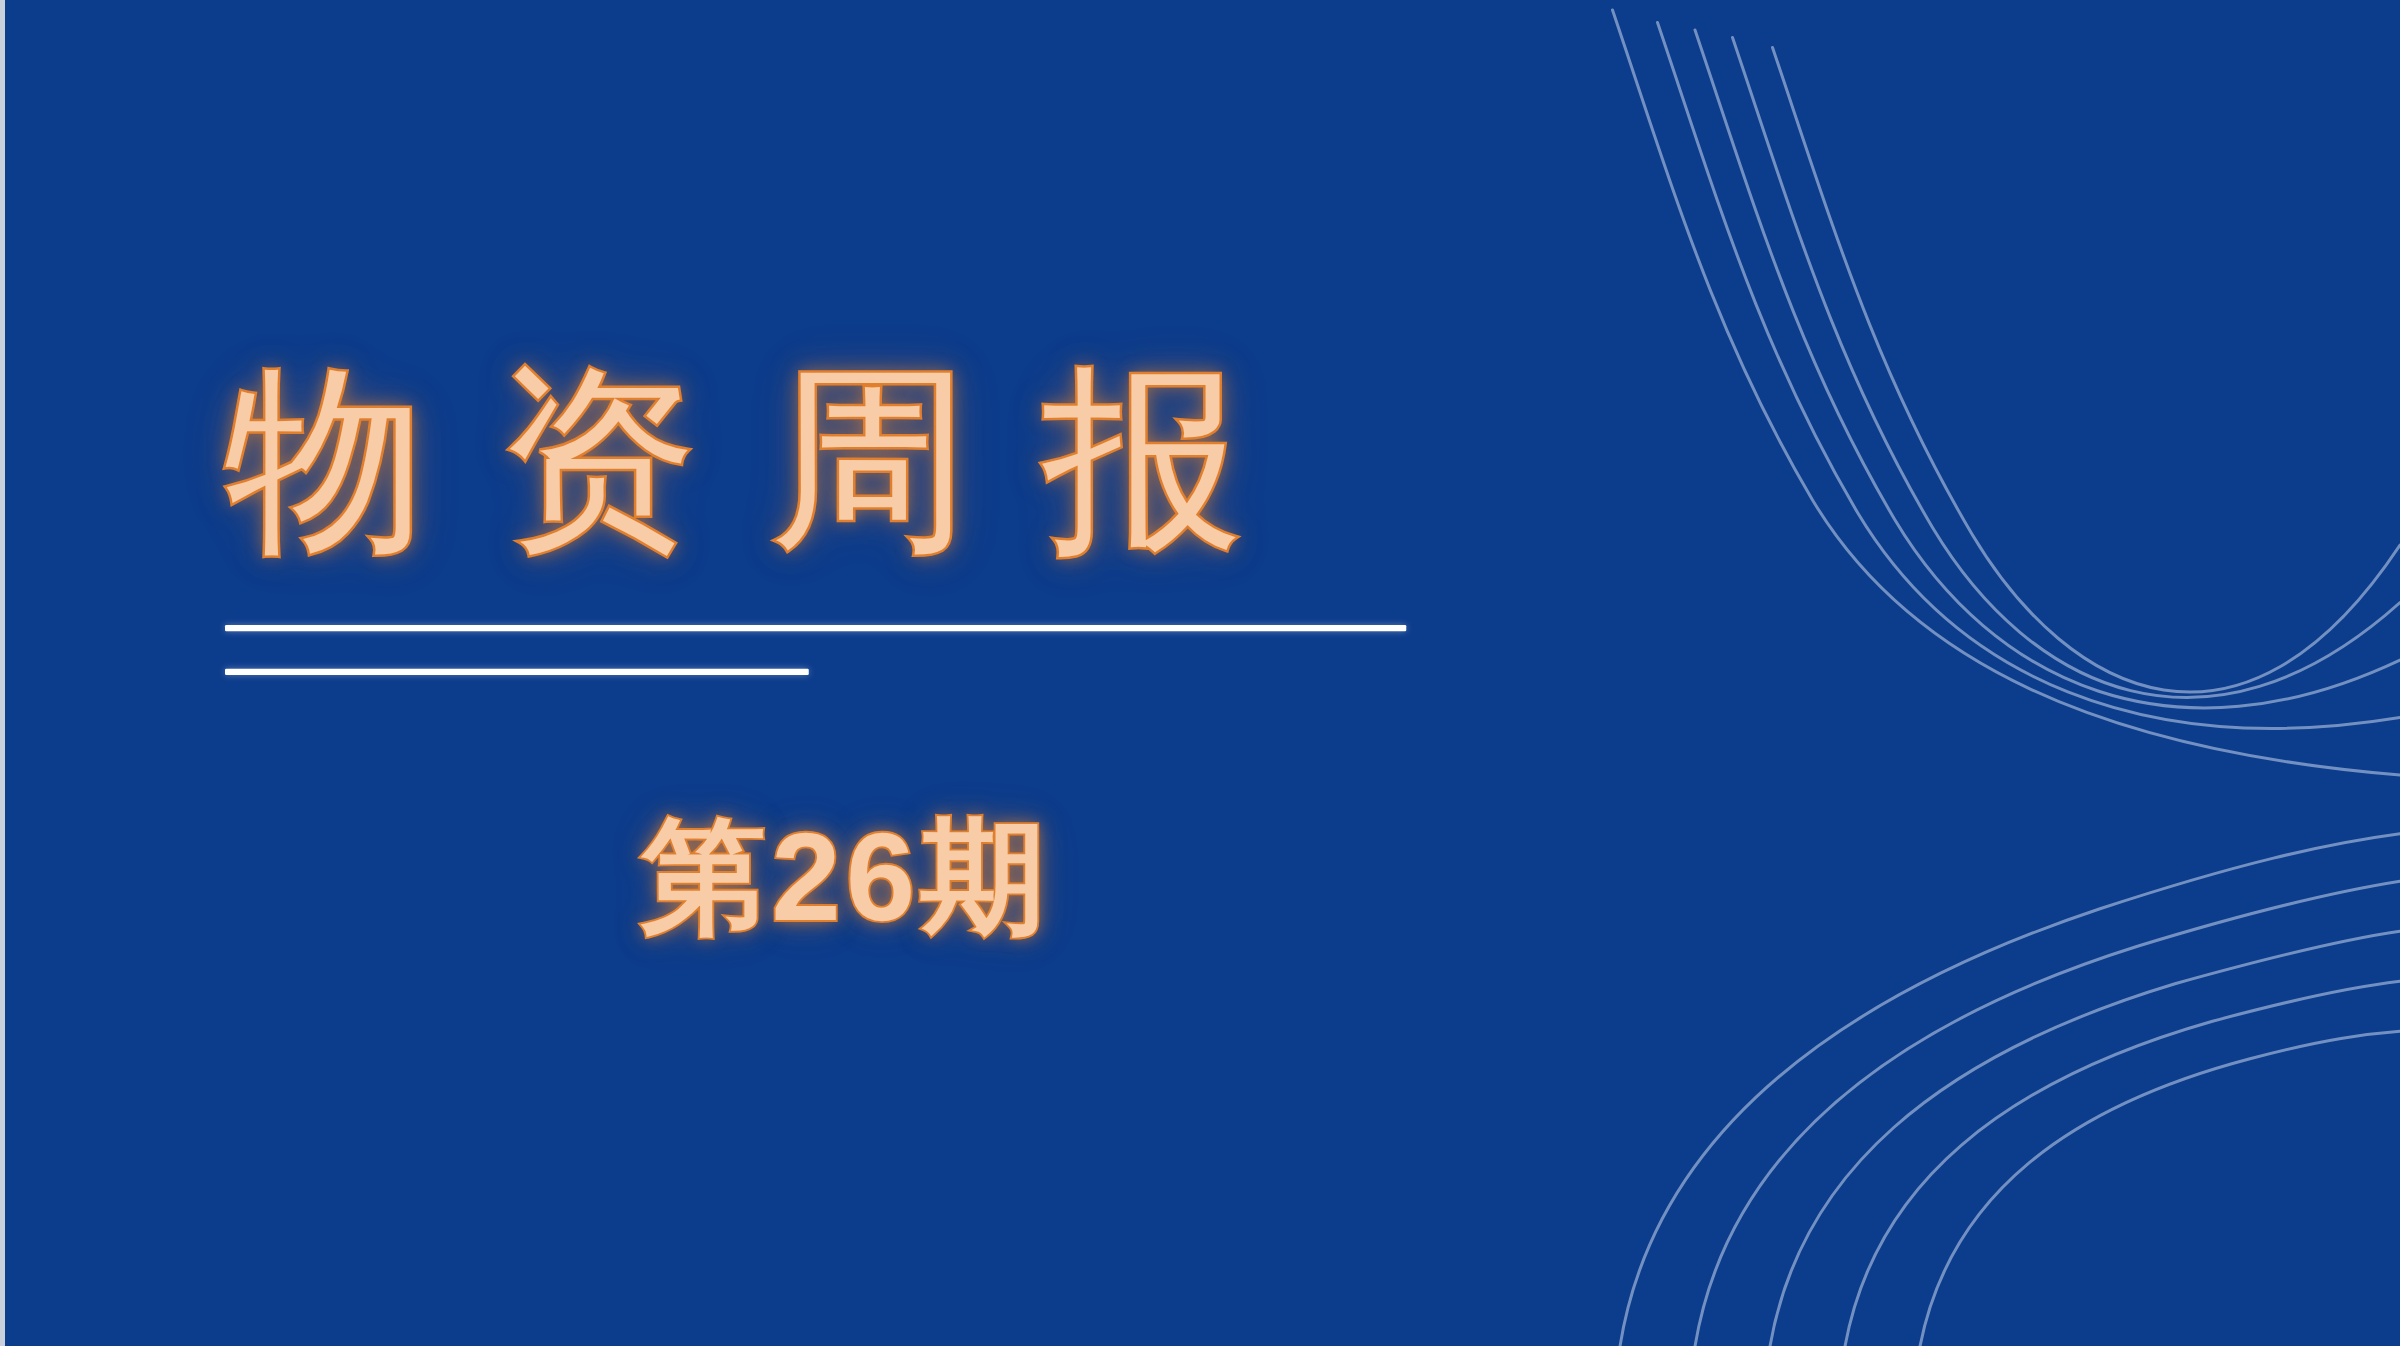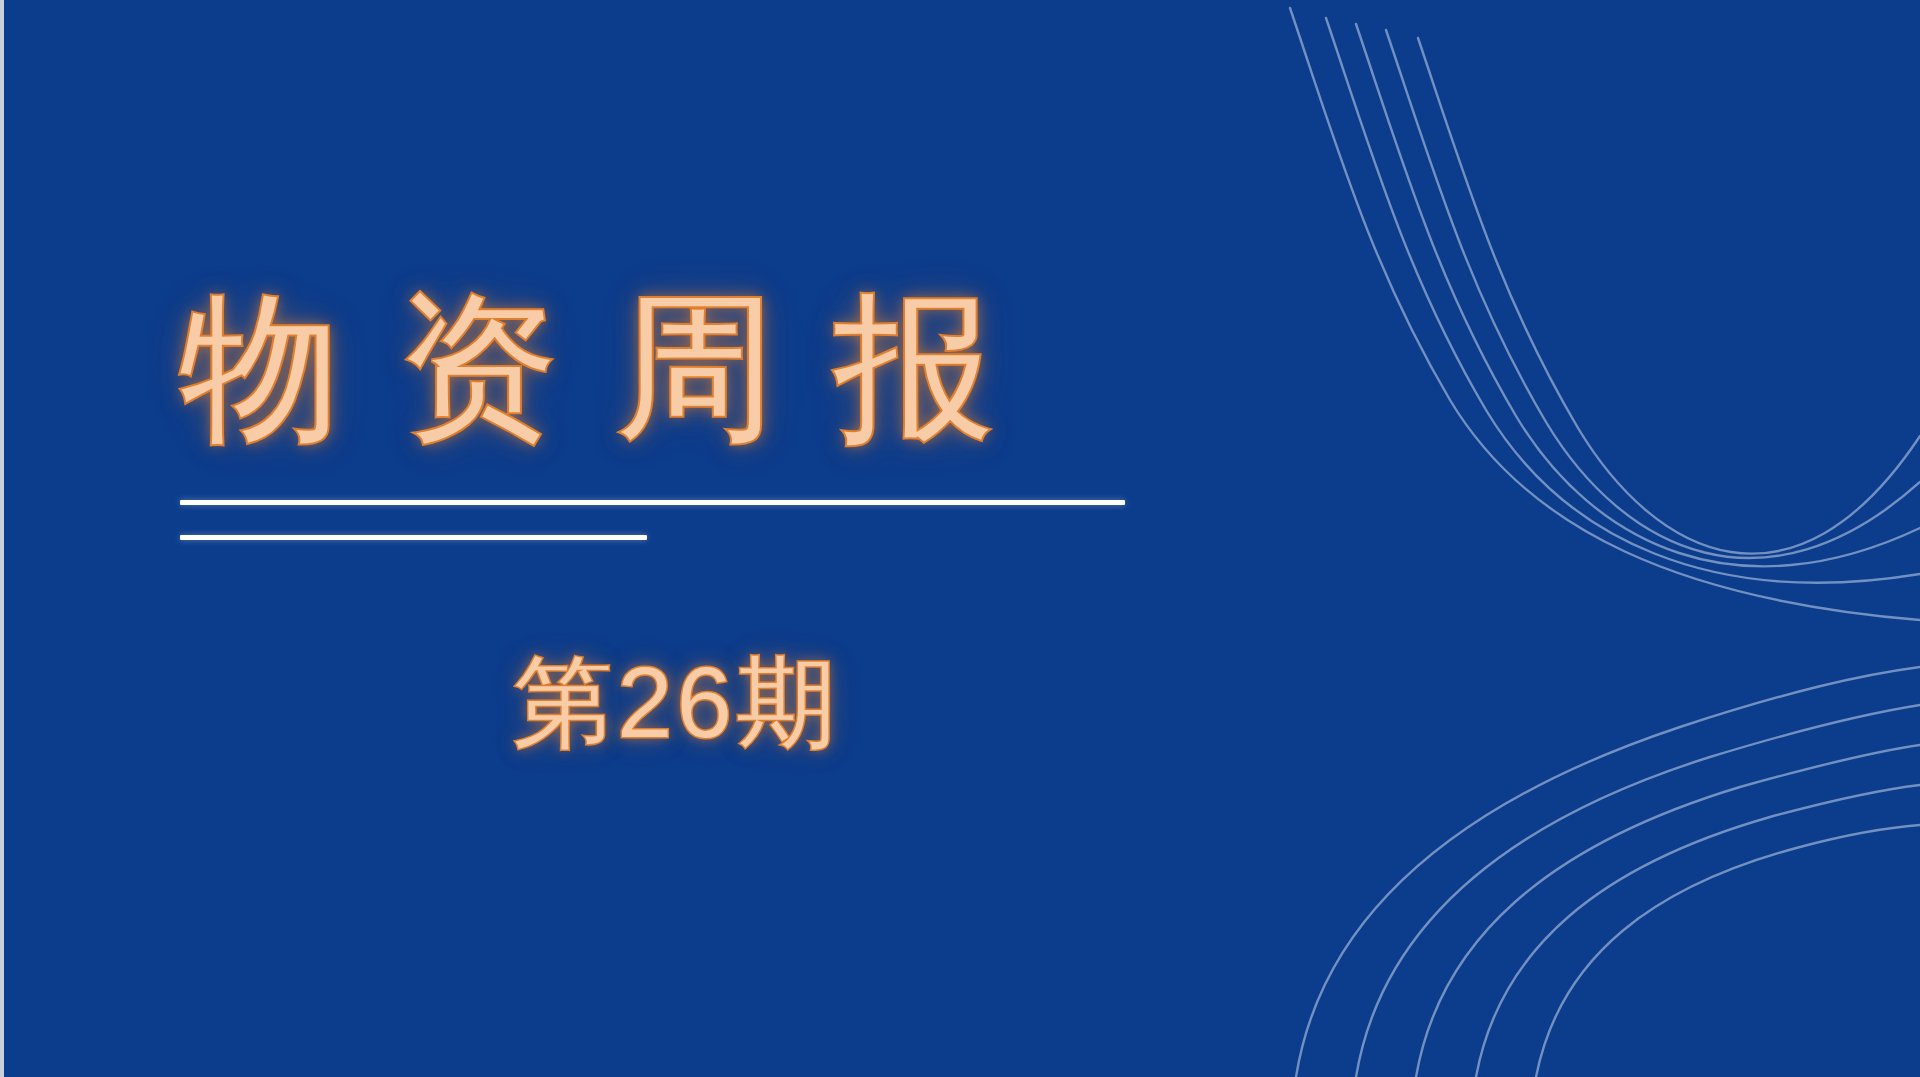--- a/index.html
+++ b/index.html
@@ -101,21 +101,21 @@
   .rule-long  { width: 945px; }
   .rule-short { width: 467px; margin-top: 30px; }
 
   .subtitle {
     position: absolute;
     left: 513px;
     top: 645px;
     font-size: 100px;
     line-height: 1.15;
     letter-spacing: 4px;
-    font-weight: 400;
+    font-weight: 700;
     white-space: nowrap;
     color: #F7CCA6;
     -webkit-text-stroke: 3px #E4802F;
     paint-order: stroke fill;
     text-shadow:
        0 0 12px rgba(224,128,47,0.70),
        0 0 22px rgba(224,128,47,0.38),
        0 0 34px rgba(224,128,47,0.20);
     margin: 0;
   }

